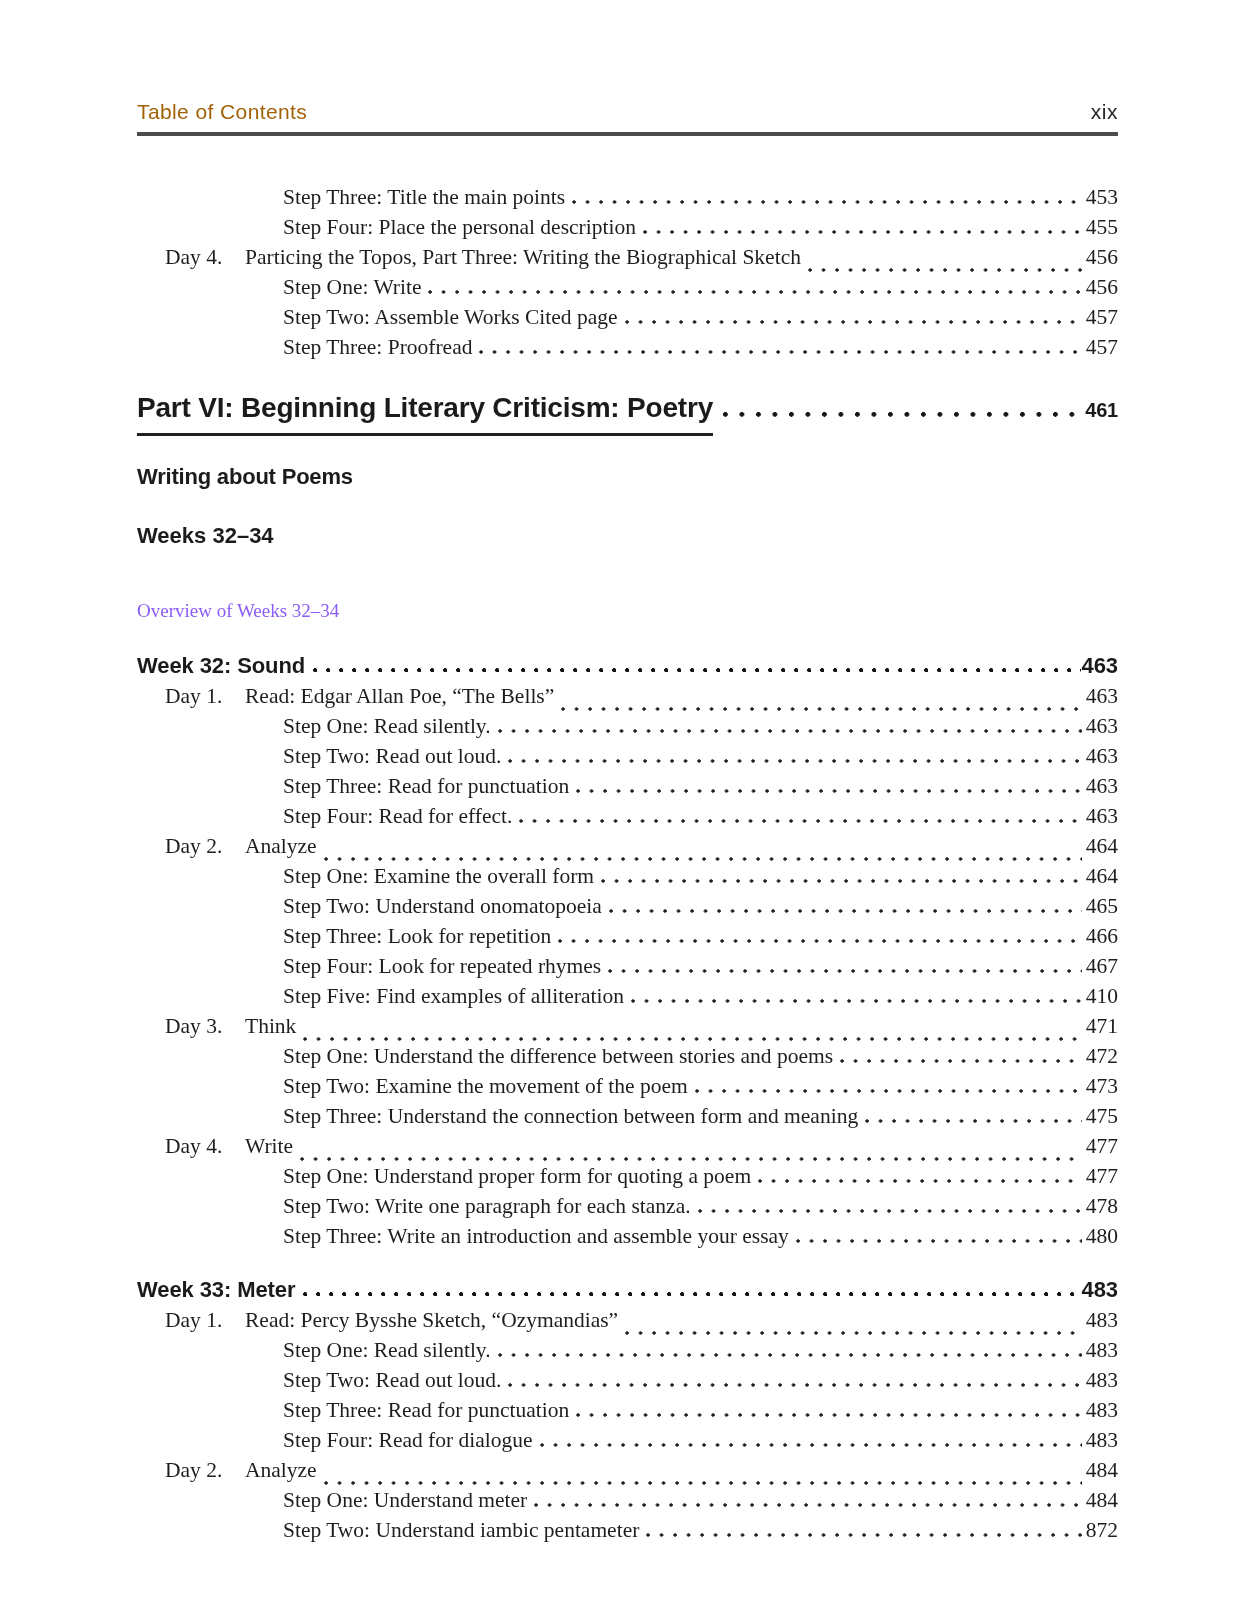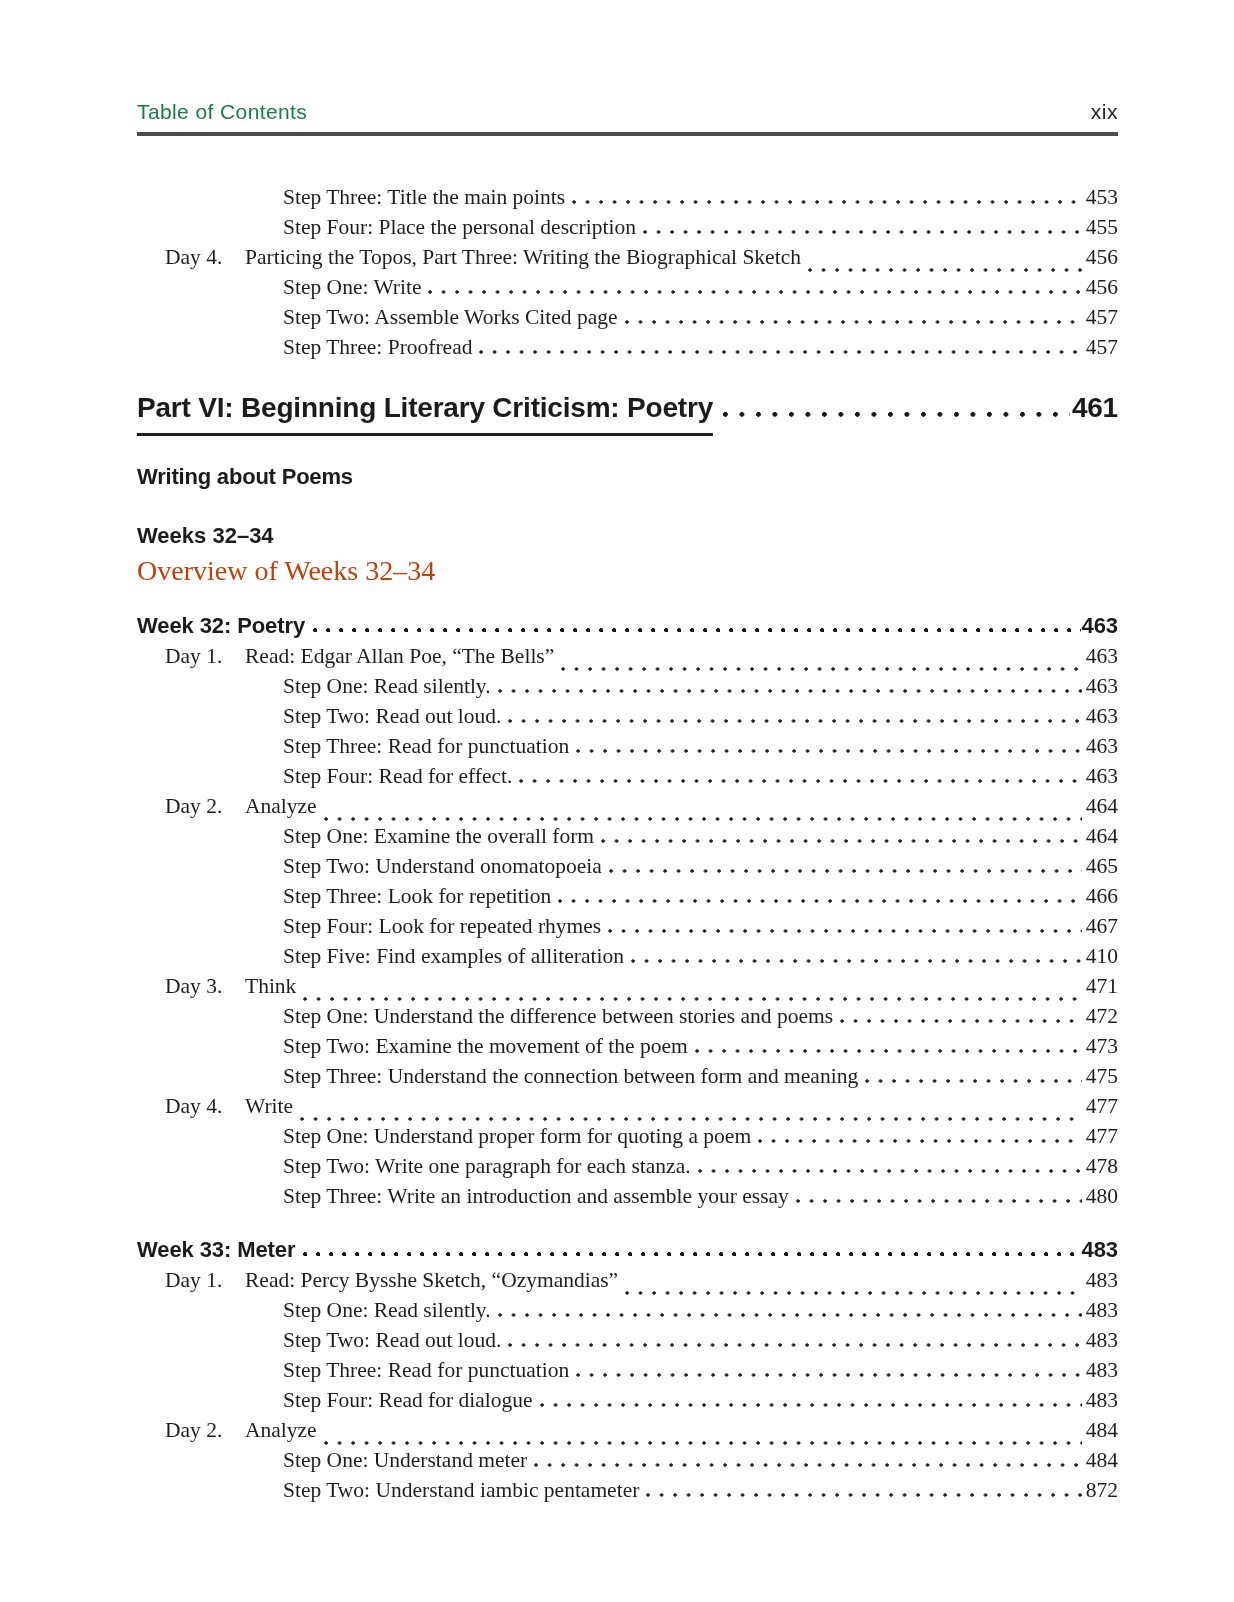--- a/index.html
+++ b/index.html
@@ -16,21 +16,21 @@
     padding: 100px 116px 0 137px;
   }
 
   
   .pagehead {
     display: flex; justify-content: space-between; align-items: flex-end;
     border-bottom: 4px solid #4c4c4c;
     padding-bottom: 8px;
     font-family: "Liberation Sans", "DejaVu Sans", sans-serif;
   }
-  .head-title { font-size: 21px; font-weight: 400; color: #15803d; letter-spacing: 0.4px; }
+  .head-title { font-size: 21px; font-weight: 400; color: #a16207; letter-spacing: 0.4px; }
   .head-folio { font-size: 21px; font-weight: 400; color: #262626; letter-spacing: 0.5px; }
 
   
   .toc { margin-top: 46px; }
 
   .row {
     display: flex; align-items: baseline;
     line-height: 30px; font-size: 21.5px;
     white-space: nowrap;
   }
@@ -54,25 +54,25 @@
   .sans { font-family: "Liberation Sans", "DejaVu Sans", sans-serif; font-weight: 700; color: #1b1b1b; margin-top: 20px; }
 
   .part-block { margin-top: 24px; }
   .part-title-row { line-height: 44px; font-size: 28px; letter-spacing: -0.2px; }
   .part-title-row .txt { border-bottom: 3px solid #202020; padding-bottom: 3px; }
   .part-title-row .leader {
     height: 5px; margin: 0 2px 0 10px;
     background-image: radial-gradient(circle at 2.4px 2.4px, #161616 2.1px, transparent 2.5px);
     background-size: 16.5px 5px;
   }
-  .part-title-row .pg { font-size: 28px; }
+  .part-title-row .pg { font-size: 20px; }
 
   .part-subtitle { line-height: 42px; font-size: 22px; letter-spacing: -0.2px; }
   .weeks-range   { line-height: 36px; font-size: 22px; }
-  .overview      { line-height: 33px; font-size: 28px; color: #c2410c; }
+  .overview      { line-height: 33px; font-size: 19px; color: #8b5cf6; margin-top: 40px; }
 
   .week-block { margin-top: 24px; }
   .week-heading { line-height: 30px; font-size: 22px; letter-spacing: -0.1px; }
   .week-heading .leader {
     height: 5px; margin: 0 1px 0 8px;
     background-image: radial-gradient(circle at 2.2px 2.2px, #161616 1.9px, transparent 2.3px);
     background-size: 13px 5px;
   }
   .week-heading .pg { font-size: 22px; }
 </style>
@@ -129,21 +129,21 @@
         <span class="pg">461</span>
       </div>
       <div class="sans part-subtitle">Writing about Poems</div>
       <div class="sans weeks-range">Weeks 32–34</div>
       <div class="overview">Overview of Weeks 32–34</div>
     </div>
 
     <div id="weeks">
         <div class="week-block">
           <div class="row sans week-heading">
-            <span class="txt">Week 32: Poetry</span>
+            <span class="txt">Week 32: Sound</span>
             <span class="leader"></span>
             <span class="pg">463</span>
           </div>
           <div class="row day">
             <span class="daylabel">Day 1.</span>
             <span class="txt">Read: Edgar Allan Poe, “The Bells”</span>
             <span class="leader"></span>
             <span class="pg">463</span>
           </div>
           <div class="row step">

